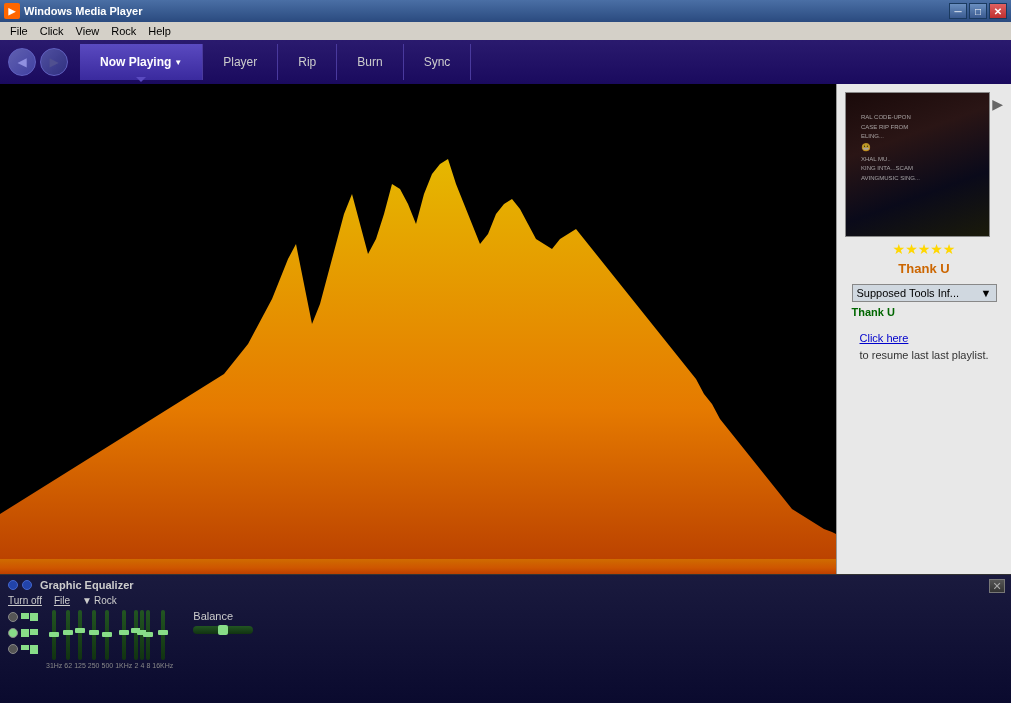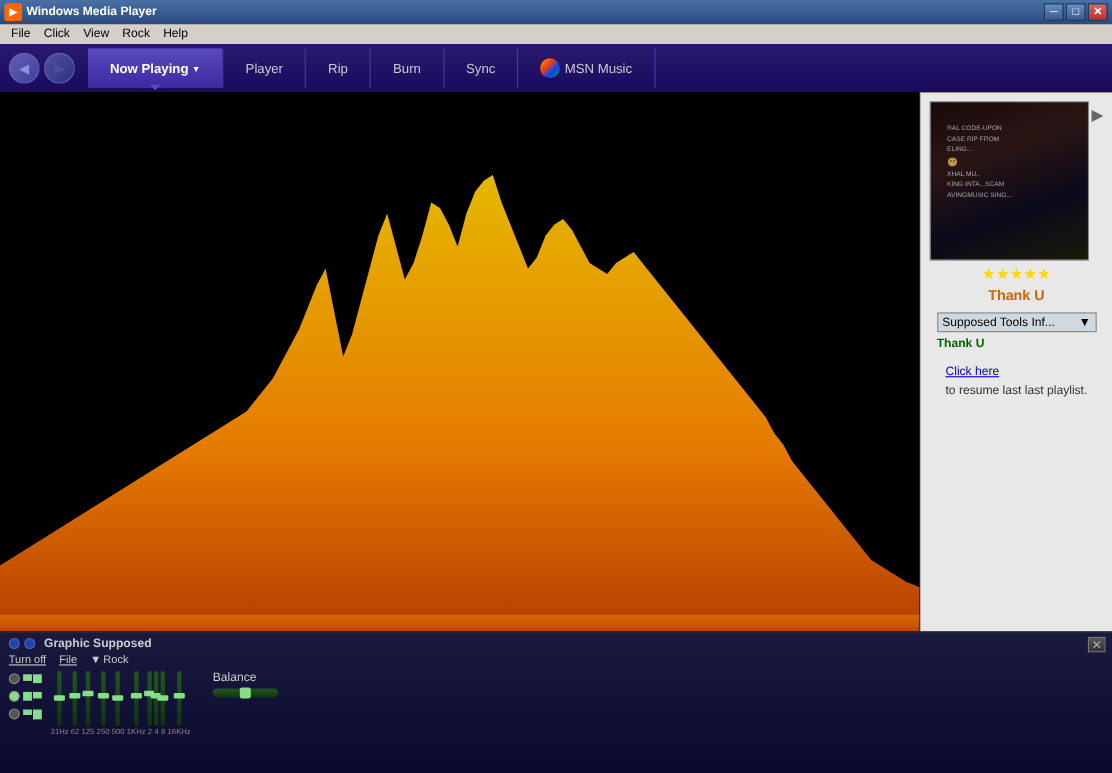--- a/index.html
+++ b/index.html
@@ -399,24 +399,20 @@
       <span>Player</span>
     </div>
     <div class="nav-tab">
       <span>Rip</span>
     </div>
     <div class="nav-tab">
       <span>Burn</span>
     </div>
     <div class="nav-tab">
       <span>Sync</span>
-    </div>
-    <div class="nav-tab msn-tab" style="margin-left:0;">
-      <span style="display:inline-block;width:18px;height:18px;background:linear-gradient(135deg,#ffaa00,#ff4400,#0044ff,#00aa00);border-radius:50%;"></span>
-      <span>MSN Music</span>
     </div>
   </div>
 </div>
 
 <div id="main-content">
 
   <div id="visualizer">
     <svg id="visualizer-canvas" viewBox="0 0 836 490" preserveAspectRatio="none">
 
       <rect width="836" height="490" fill="#000"></rect>
@@ -484,21 +480,21 @@
       <span id="click-here-link">Click here</span><br>
       <span>to resume last last playlist.</span>
     </div>
   </div>
 </div>
 
 <div id="eq-panel">
   <div id="eq-header">
     <div class="eq-dot" style="background:#2244aa;border:1px solid #4466cc;"></div>
     <div class="eq-dot" style="background:#2244aa;border:1px solid #4466cc;"></div>
-    <span id="eq-title">Graphic Supposed</span>
+    <span id="eq-title">Graphic Equalizer</span>
     <div id="eq-close">✕</div>
   </div>
 
   <div id="eq-controls-row">
     <span id="eq-turn-off">Turn off</span>
     <span id="eq-reset">File</span>
     <span id="eq-preset">
       <span>▼ </span>
         <span>Rock</span>
     </span>

